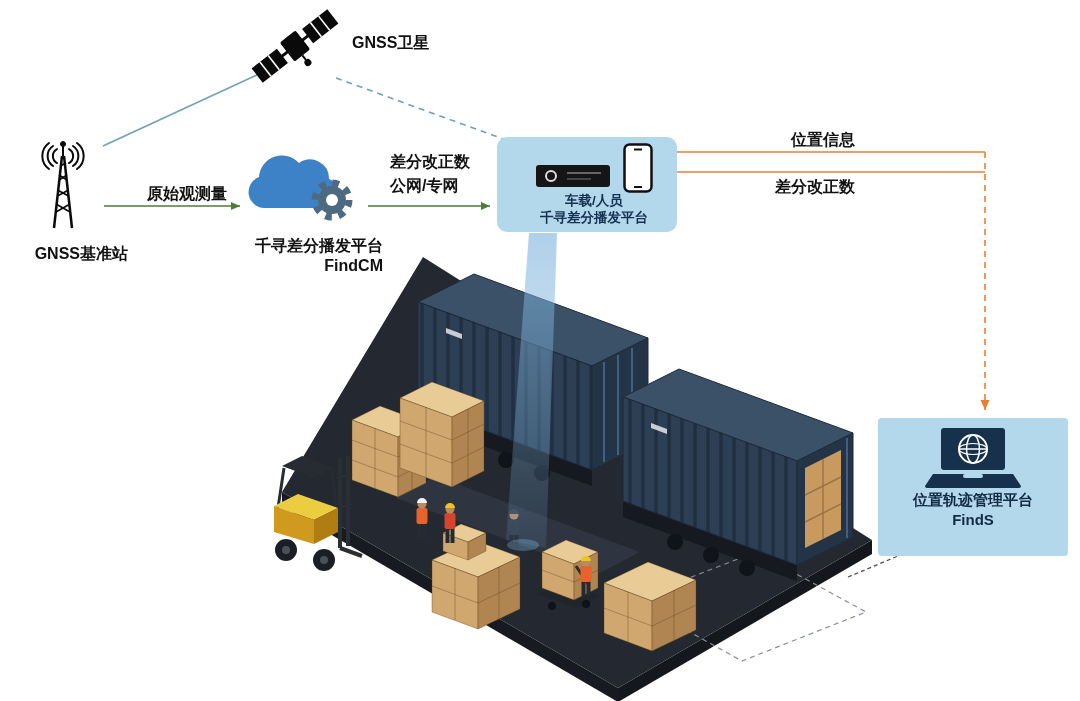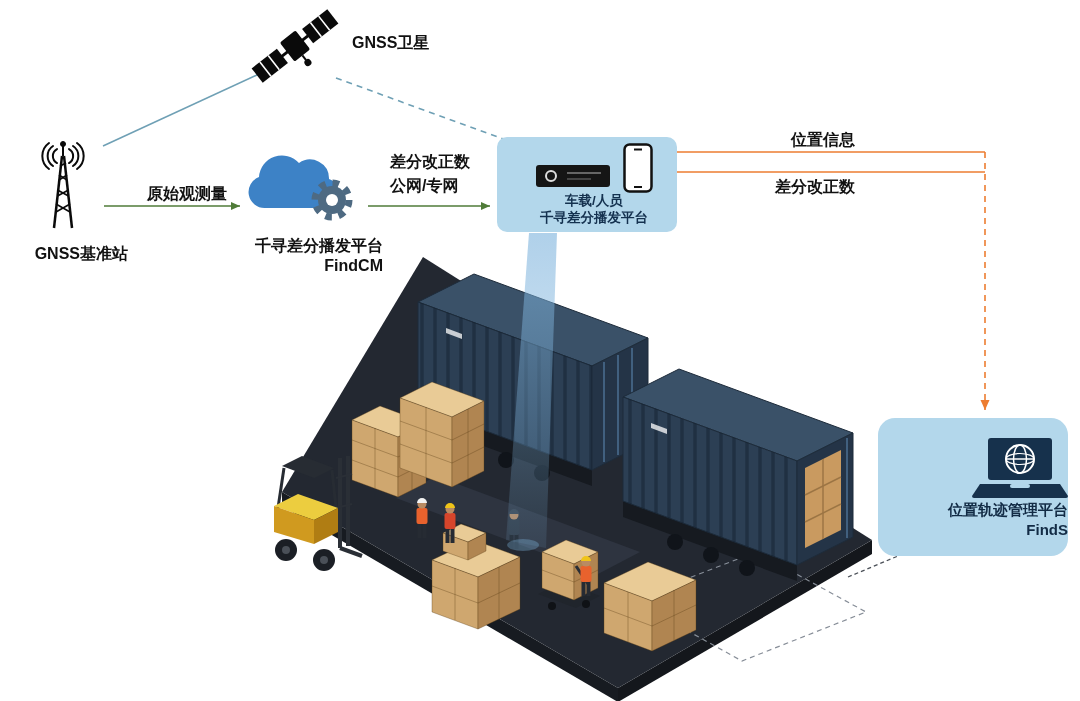--- a/index.html
+++ b/index.html
@@ -5,21 +5,21 @@
   html,body{margin:0;padding:0;background:#ffffff;}
   .canvas{position:relative;width:1080px;height:701px;background:#ffffff;overflow:hidden;
           font-family:"Liberation Sans",sans-serif;}
   .layer{position:absolute;left:0;top:0;}
   .label{position:absolute;font-weight:bold;color:#111;font-size:16px;white-space:nowrap;
          font-family:Liberation Sans, sans-serif;}
   .label.center{text-align:right;}
   .node-box{position:absolute;background:#b3d7eb;border-radius:10px;display:flex;
             flex-direction:column;align-items:center;}
   .box-terminal{left:497px;top:137px;width:180px;height:95px;padding-top:6px;box-sizing:border-box;padding-left:14px;}
-  .box-finds{left:878px;top:418px;width:190px;height:138px;border-radius:17px;padding-top:20px;box-sizing:border-box;align-items:flex-end;}
+  .box-finds{left:878px;top:418px;width:190px;height:138px;border-radius:4px;padding-top:10px;box-sizing:border-box;}
   .icon-row{display:flex;align-items:flex-end;gap:10px;height:50px;}
   .box-label{font-weight:bold;color:#14314f;font-size:13.5px;line-height:1.25;text-align:center;}
   .box-finds .box-label{font-size:15px;line-height:1.35;color:#122b45;}
 </style>
 </head>
 <body>
 
 <div class="canvas">
 
 <svg class="layer" width="1080" height="701" viewBox="0 0 1080 701">

